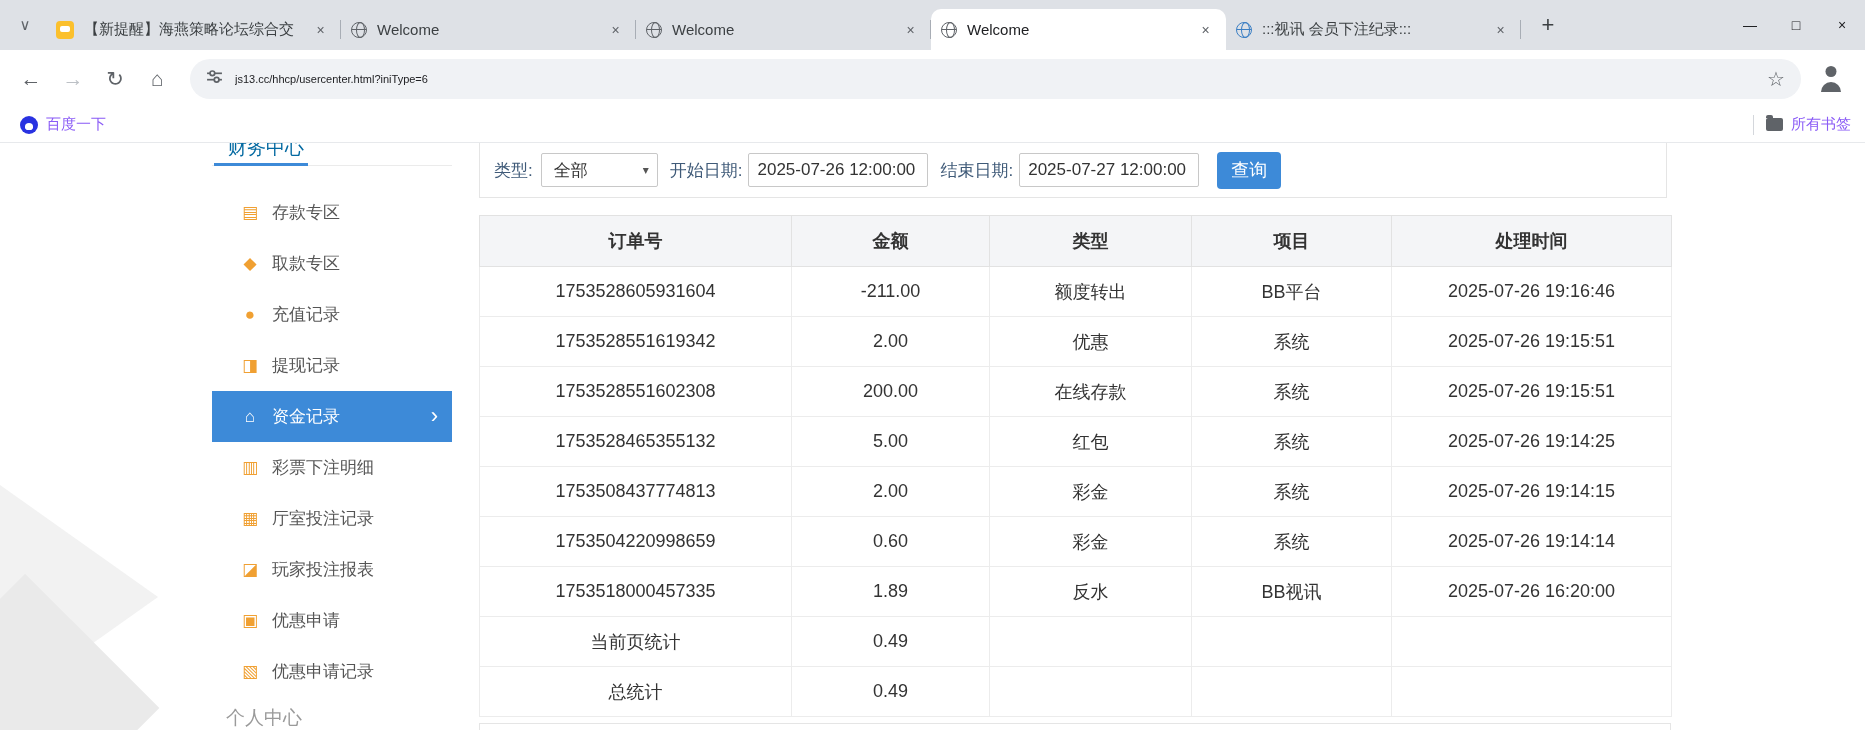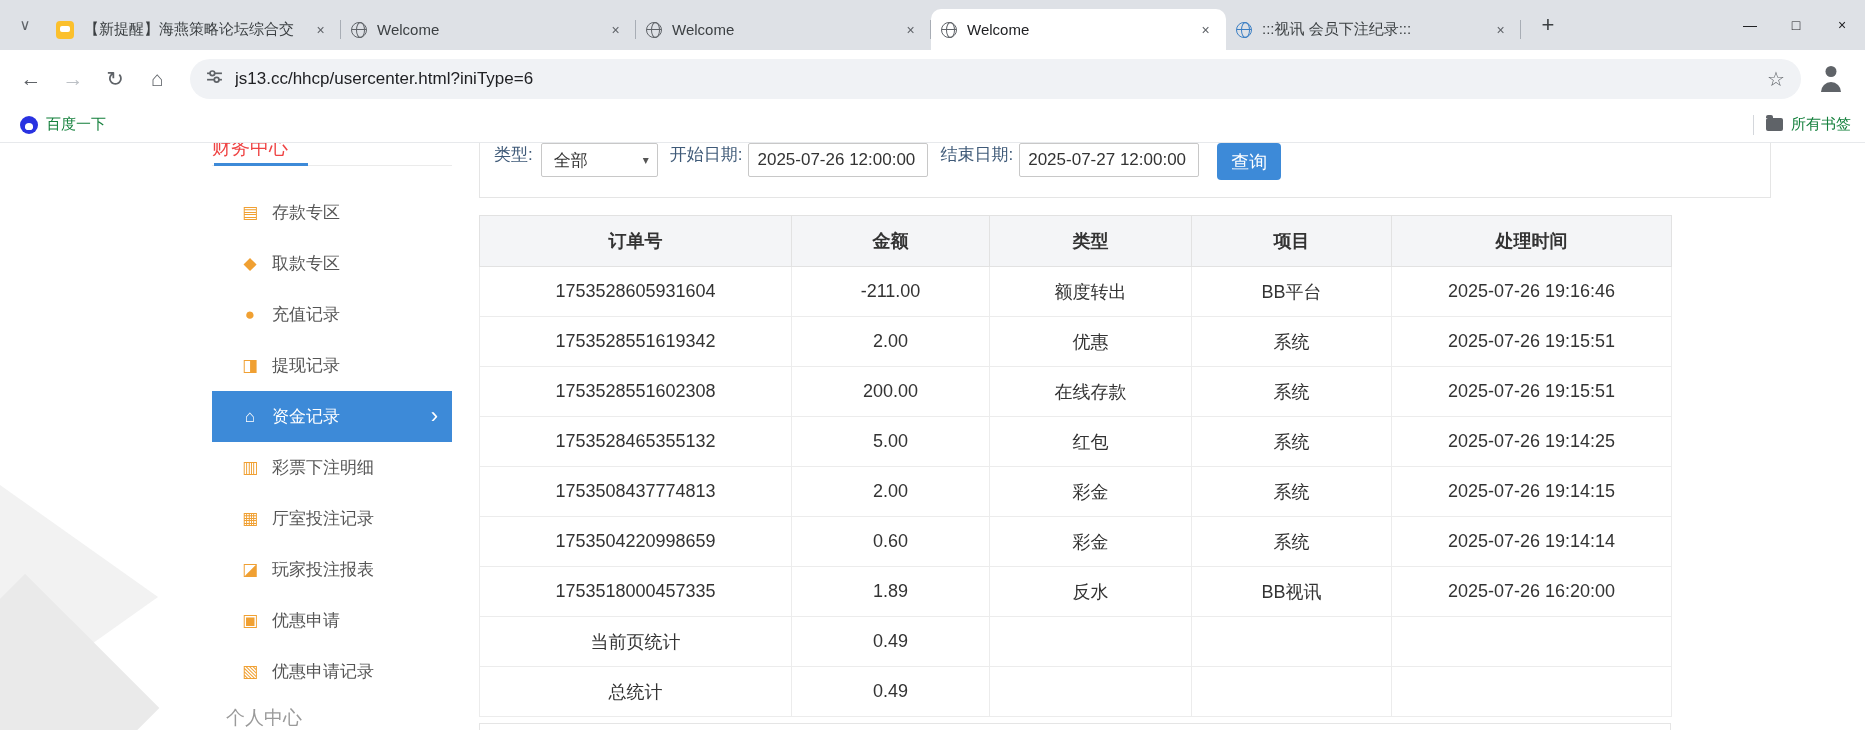--- a/index.html
+++ b/index.html
@@ -29,58 +29,58 @@
   .globe.blue::after { border-color:#3b7fc4; }
   .newtab { width:34px; height:34px; display:flex; align-items:center; justify-content:center; font-size:22px; color:#3c4043; margin-left:10px; align-self:center; }
   .win-controls { position:absolute; right:0; top:0; height:50px; display:flex; }
   .win-btn { width:46px; height:50px; display:flex; align-items:center; justify-content:center; font-size:14px; color:#202124; }
 
   
   .toolbar { position:absolute; top:50px; left:0; width:1865px; height:57px; background:#fff; display:flex; align-items:center; padding:0 10px; }
   .nav-icon { width:38px; height:38px; display:flex; align-items:center; justify-content:center; font-size:21px; color:#5f6368; border-radius:50%; margin:0 2px; flex:none; }
   .nav-icon.disabled { color:#bdc1c6; }
   .omnibox { flex:1; height:40px; background:#f0f2f5; border-radius:20px; display:flex; align-items:center; padding:0 16px; margin:0 12px; }
-  .omnibox .url { flex:1; font-size:17px; color:#202124; margin-left:12px; white-space:nowrap; overflow:hidden; }
+  .omnibox .url { flex:1; font-size:11px; color:#202124; margin-left:12px; white-space:nowrap; overflow:hidden; }
   .star { font-size:20px; color:#5f6368; flex:none; }
   .avatar { width:36px; height:36px; position:relative; flex:none; margin-right:6px; }
   .person-head { position:absolute; top:5px; left:50%; transform:translateX(-50%); width:11px; height:11px; border-radius:50%; background:#5f6368; }
   .person-body { position:absolute; bottom:5px; left:50%; transform:translateX(-50%); width:20px; height:10px; border-radius:10px 10px 0 0; background:#5f6368; }
 
   
   .bookmarksbar { position:absolute; top:107px; left:0; width:1865px; height:36px; background:#fff; display:flex; align-items:center; padding:0 14px; border-bottom:1px solid #e7e9ec; }
   .bookmark { display:flex; align-items:center; height:28px; padding:0 6px; border-radius:6px; cursor:pointer; }
   .baidu-ico { width:18px; height:18px; border-radius:50%; background:#2932e1; position:relative; }
   .baidu-ico::before { content:""; position:absolute; left:5px; top:7px; width:8px; height:7px; background:#fff; border-radius:50% 50% 40% 40%; }
-  .bm-label { font-size:15px; color:#15803d; margin-left:8px; white-space:nowrap; }
+  .bm-label { font-size:15px; color:#8b5cf6; margin-left:8px; white-space:nowrap; }
   .bm-right { margin-left:auto; display:flex; align-items:center; }
   .bm-divider { width:1px; height:20px; background:#d4d7dc; margin-right:12px; }
   .folder-ico { width:17px; height:13px; background:#5f6368; border-radius:2px; position:relative; flex:none; }
   .folder-ico::before { content:""; position:absolute; top:-3px; left:0; width:7px; height:3px; background:#5f6368; border-radius:2px 2px 0 0; }
 
   
   .page { position:absolute; top:143px; left:0; width:1865px; height:587px; background:#fff; overflow:hidden; }
   .decor-tri-1 { position:absolute; left:0; top:342px; width:0; height:0; border-top:112px solid transparent; border-bottom:112px solid transparent; border-left:158px solid #f2f2f2; }
   .decor-tri-2 { position:absolute; left:-70px; top:470px; width:190px; height:190px; background:#eaeaea; transform:rotate(45deg); }
 
   
   .sidebar { position:absolute; left:212px; top:0; width:240px; height:587px; background:#fff; }
-  .sb-heading-top { position:absolute; top:-8px; left:0; font-size:19px; color:#ef4444; }
+  .sb-heading-top { position:absolute; top:-8px; left:16px; font-size:19px; color:#0369a1; }
   .sb-divider { position:absolute; top:22px; left:0; width:240px; height:1px; background:#ebebeb; }
   .sb-underline { position:absolute; top:20px; left:2px; width:94px; height:3px; background:#3d8ad8; }
   .sb-items { position:absolute; top:44px; left:0; width:240px; }
   .sb-item { height:51px; display:flex; align-items:center; padding-left:26px; font-size:17px; color:#555; cursor:pointer; position:relative; }
   .sb-item .ico { width:24px; color:#f0a032; font-size:17px; margin-right:10px; text-align:center; flex:none; }
   .sb-item.active { background:#3d8ad8; color:#fff; }
   .sb-item.active .ico { color:#fff; }
   .sb-item .arrow { position:absolute; right:14px; font-size:22px; color:#fff; top:50%; transform:translateY(-54%); }
   .sb-heading-bottom { position:absolute; top:562px; left:2px; font-size:19px; color:#9a9a9a;margin-left:12px; }
 
   
   .content { position:absolute; left:479px; top:0; width:1192px; height:587px; }
-  .filterbox { position:absolute; top:0; left:0; width:1292px; height:55px; border:1px solid #e5e5e5; border-top:none; display:flex; padding-left:14px; background:#fff; }
+  .filterbox { position:absolute; top:0; left:0; width:1188px; height:55px; border:1px solid #e5e5e5; border-top:none; display:flex; align-items:center; padding-left:14px; background:#fff; }
   .flabel { font-size:17px; color:#3f5a78; margin-left:12px; white-space:nowrap; }
   .flabel:first-child { margin-left:0; }
   .fselect { margin-left:8px; width:117px; height:34px; border:1px solid #c8c8c8; border-radius:2px; display:flex; align-items:center; justify-content:space-between; padding:0 8px 0 12px; font-size:17px; color:#333; background:#fff; cursor:pointer; }
   .sel-arrow { font-size:12px; color:#555; }
   .finput { margin-left:6px; width:180px; height:34px; border:1px solid #c8c8c8; border-radius:2px; font-size:17px; color:#333; padding:0 8px; font-family:"Liberation Sans","DejaVu Sans",sans-serif; }
   .fsearch { margin-left:18px; width:64px; height:37px; background:#3d8ad8; color:#fff; border:none; border-radius:4px; font-size:18px; cursor:pointer; font-family:"Liberation Sans","DejaVu Sans",sans-serif; }
 
   .datatable { position:absolute; top:72px; left:0; width:1192px; border-collapse:collapse; table-layout:fixed; background:#fff; }
   .datatable th { height:51px; background:#f4f5f7; font-weight:700; font-size:18px; color:#333; border:1px solid #e2e2e2; text-align:center; }
   .datatable td { height:50px; font-size:18px; color:#333; border:1px solid #ececec; text-align:center; }

